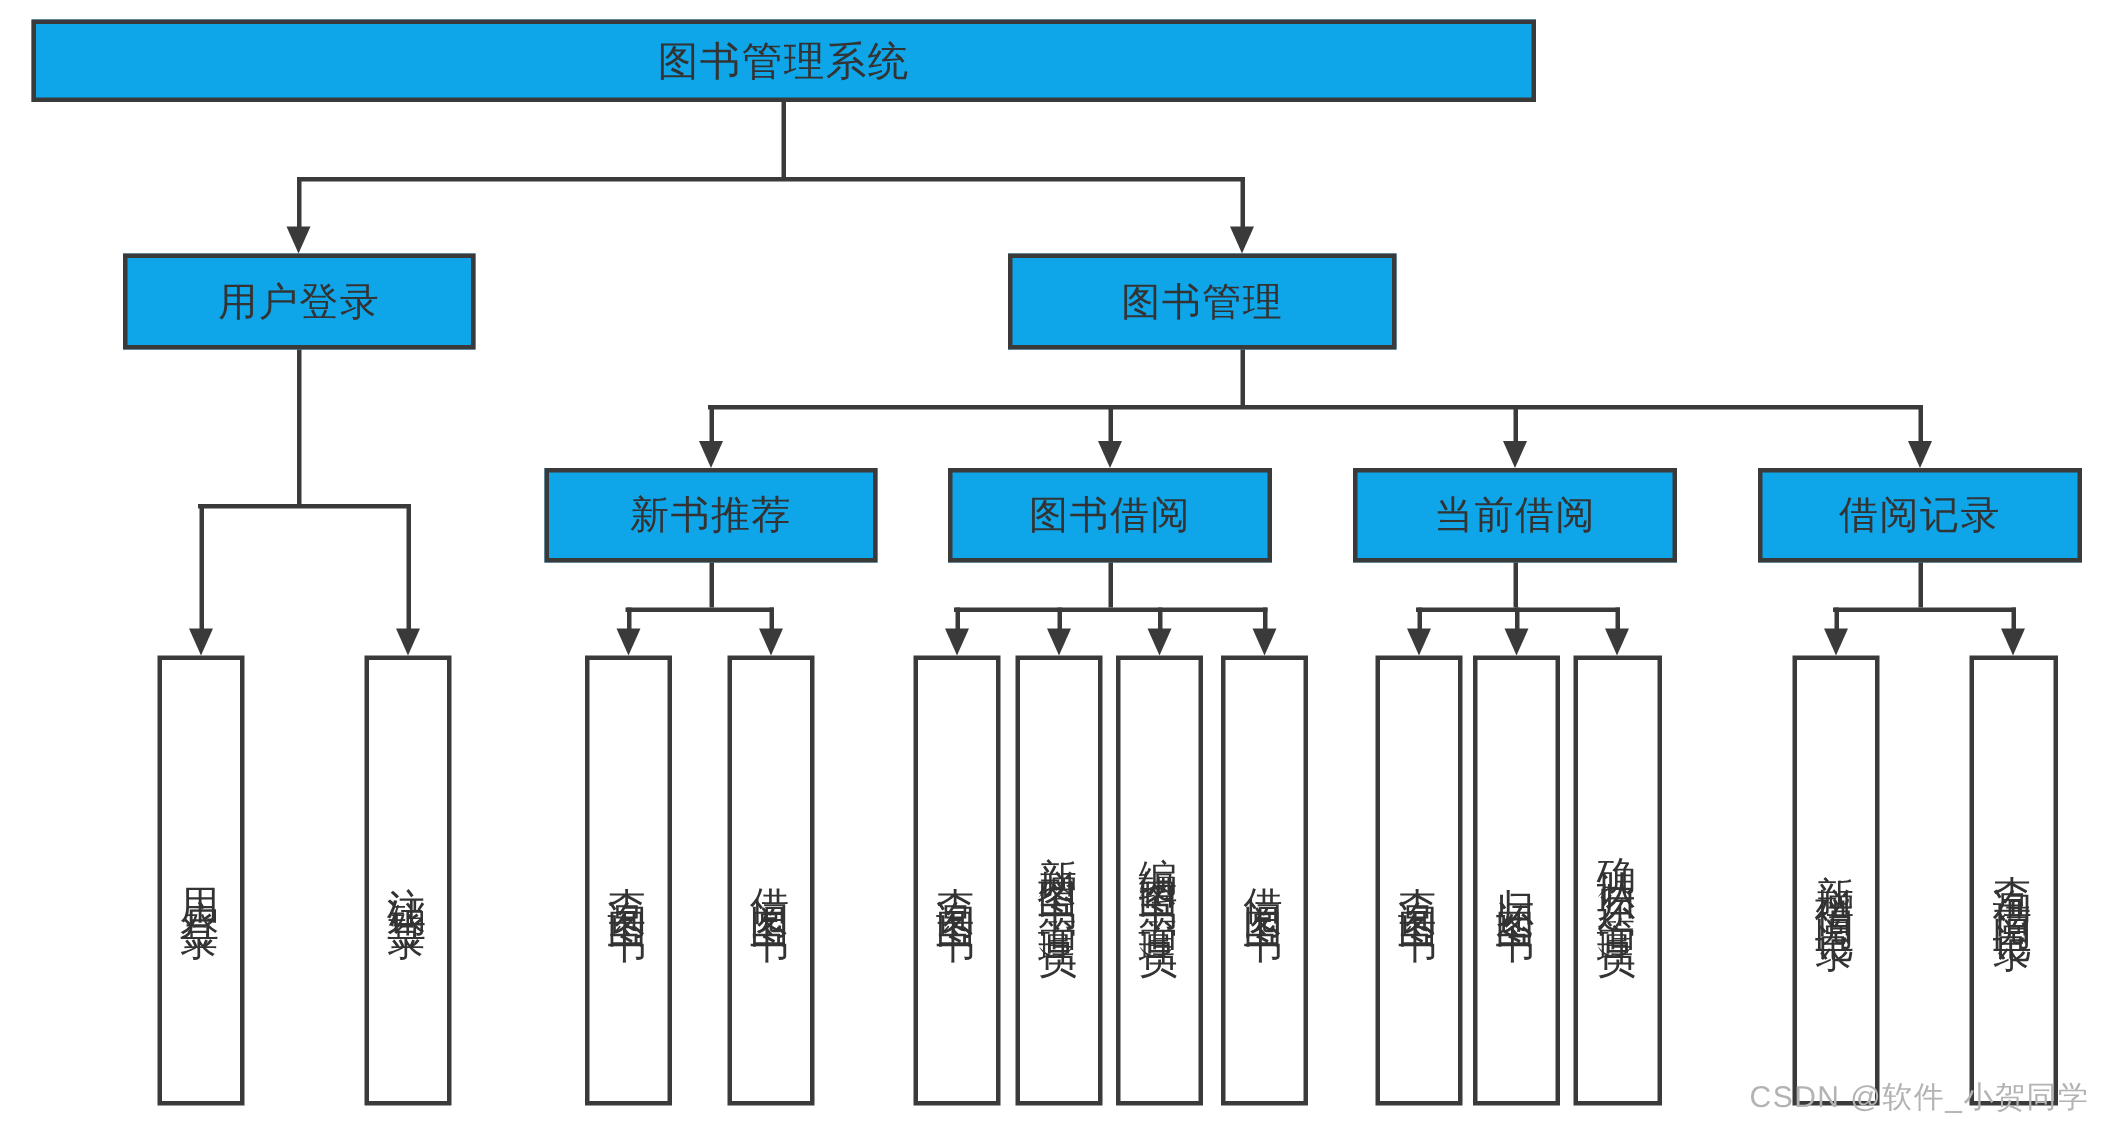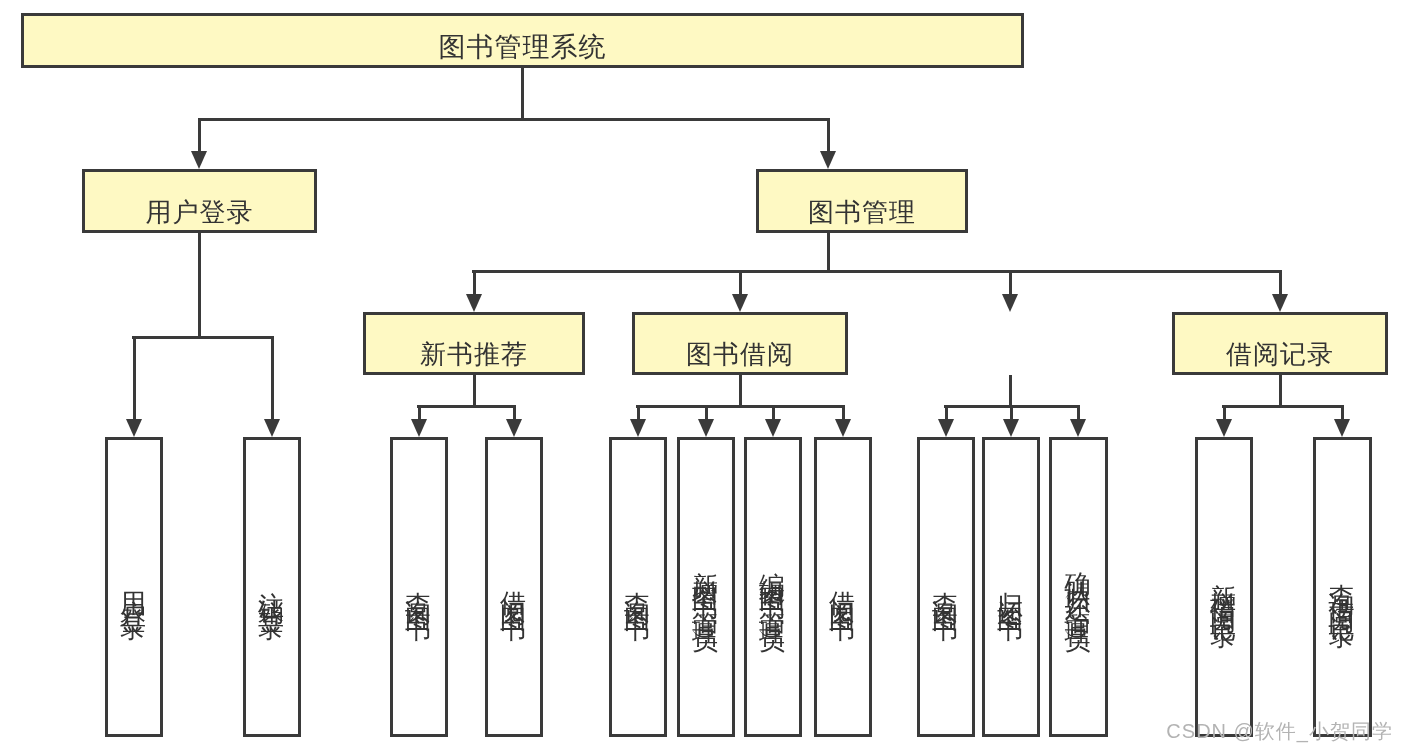--- a/index.html
+++ b/index.html
@@ -13,22 +13,22 @@
     width:1405px;height:747px;
     background:#ffffff;
     overflow:hidden;
     font-family:"Liberation Sans","DejaVu Sans",sans-serif;
     color:var(--text);
   }
   .node{
     position:absolute;
     box-sizing:border-box;
     border:3px solid var(--line);
-    background:#fef9c3;
-    display:flex;align-items:flex-end;justify-content:center;
+    background:#0ea5e9;
+    display:flex;align-items:center;justify-content:center;
     font-size:26px;
     letter-spacing:1px;
     font-family:Liberation Serif, serif;
   }
   .node.root{font-size:27px;}
   .leaf{
     position:absolute;
     box-sizing:border-box;
     border:3px solid var(--line);
     background:#ffffff;
@@ -62,32 +62,35 @@
 <div class="canvas">
 
   <div class="node root" style="left:21px;top:13px;width:1003px;height:55px">
     <span>图书管理系统</span>
   </div>
 
   <div class="node" style="left:82px;top:169px;width:235px;height:64px">
     <span>用户登录</span>
   </div>
 
-  <div class="node" style="left:756px;top:169px;width:212px;height:64px">
+  <div class="node" style="left:672px;top:169px;width:259px;height:64px">
     <span>图书管理</span>
   </div>
 
   <div class="node" style="left:363px;top:312px;width:222px;height:63px">
     <span>新书推荐</span>
   </div>
 
   <div class="node" style="left:632px;top:312px;width:216px;height:63px">
     <span>图书借阅</span>
   </div>
 
+  <div class="node" style="left:902px;top:312px;width:216px;height:63px">
+    <span>当前借阅</span>
+  </div>
 
   <div class="node" style="left:1172px;top:312px;width:216px;height:63px">
     <span>借阅记录</span>
   </div>
 
   <div class="leaf" style="left:105px;top:437px;width:58px;height:300px">
     <span>用户登录</span>
   </div>
 
   <div class="leaf" style="left:243px;top:437px;width:58px;height:300px">

